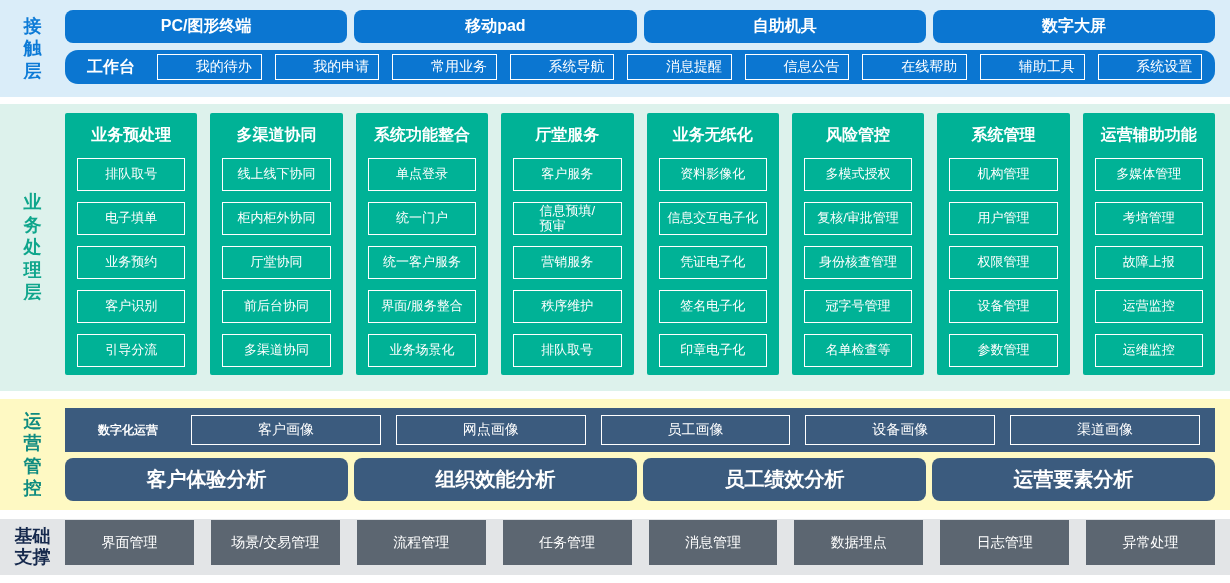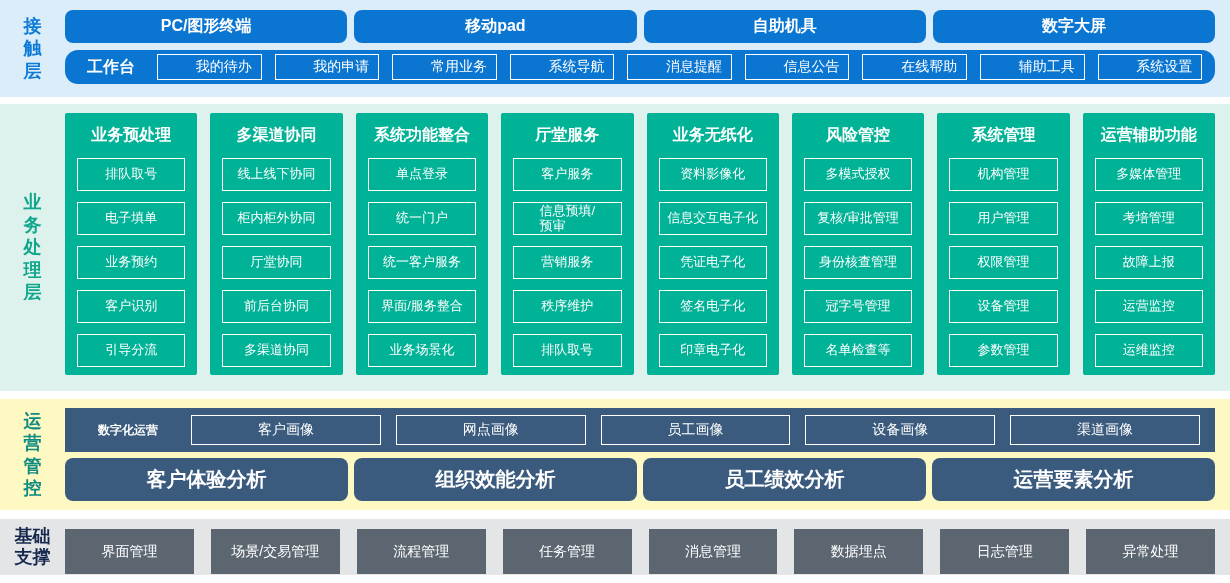--- a/index.html
+++ b/index.html
@@ -80,21 +80,21 @@
     color: #fff; font-weight: bold; font-size: 20px;
     display: flex; align-items: center; justify-content: center;
   }
 
   
   .layer-foundation { height: 56px; background: #e3e5e7; }
   .flabel {
     font-weight: bold; font-size: 18px; color: #16294d;
     width: 40px; word-break: break-all; line-height: 1.15; text-align: center;
   }
-  .found-row { display: flex; gap: 17px; padding-top: 10px; }
+  .found-row { display: flex; gap: 17px; padding-top: 1px; }
   .found-box {
     flex: 1; height: 45px; background: #5c6671;
     color: #fff; font-size: 14px;
     display: flex; align-items: center; justify-content: center; white-space: nowrap;
   }
 </style>
 </head>
 <body>
 
 <div class="page">

